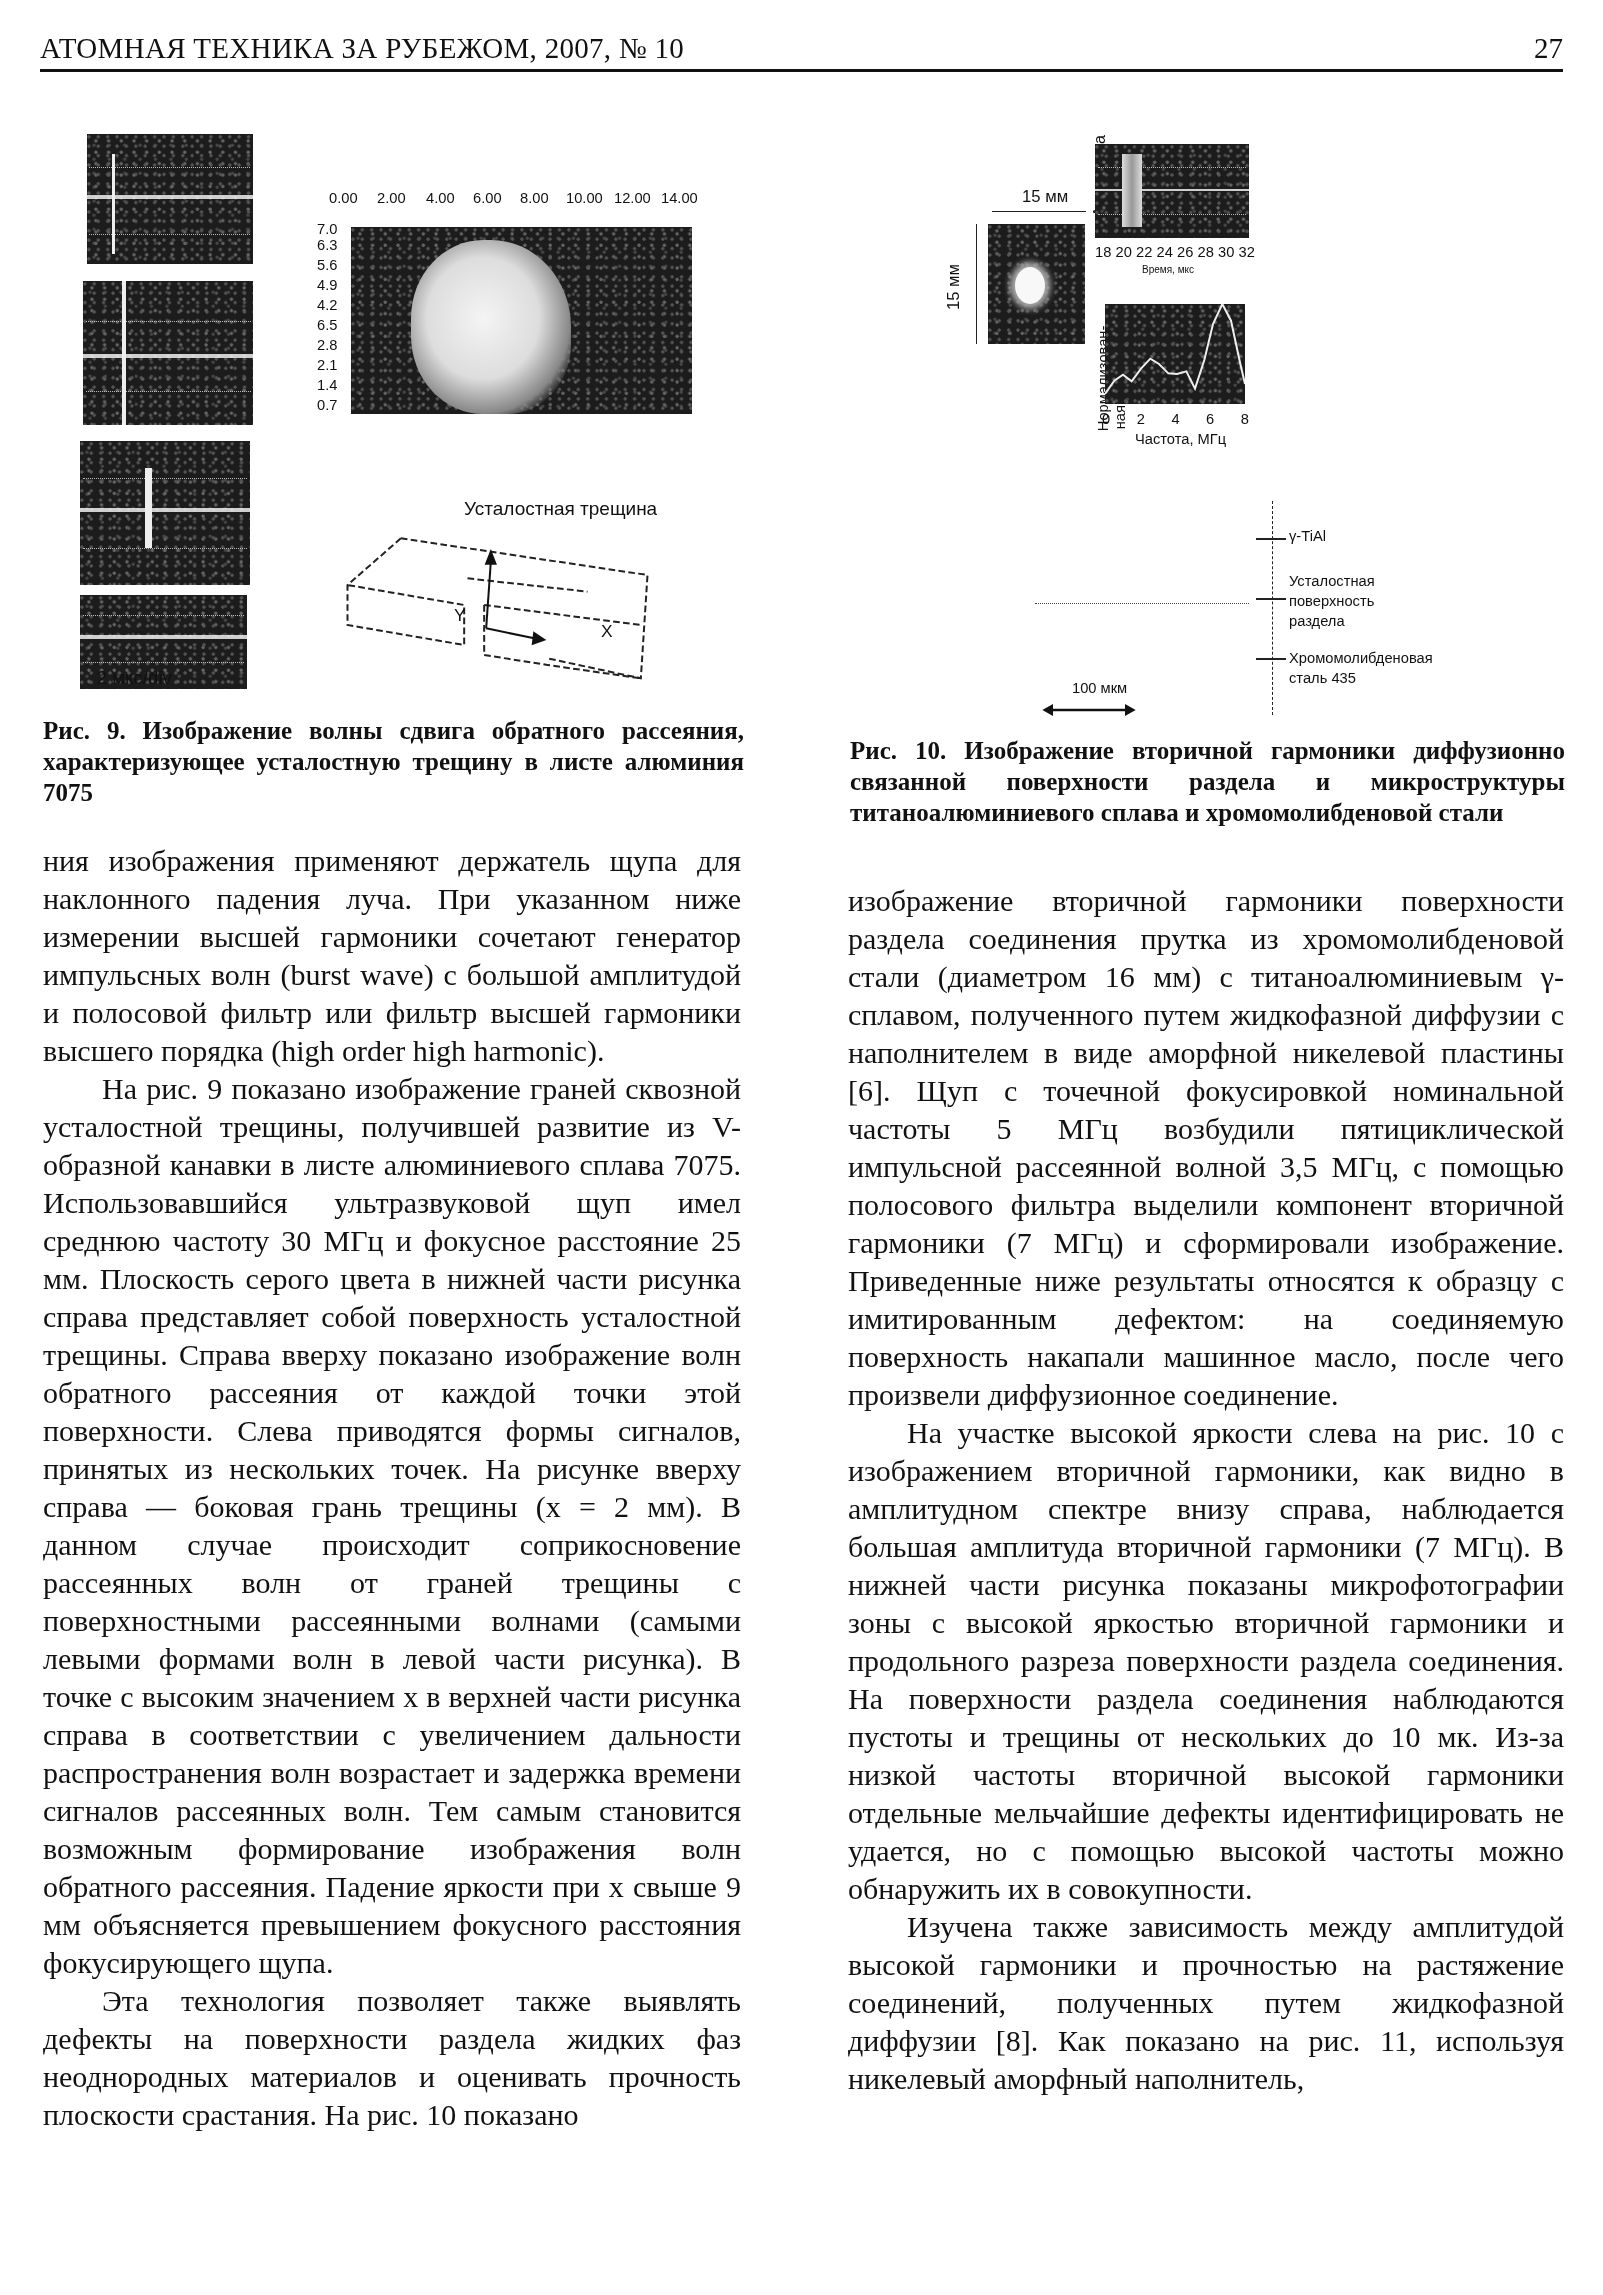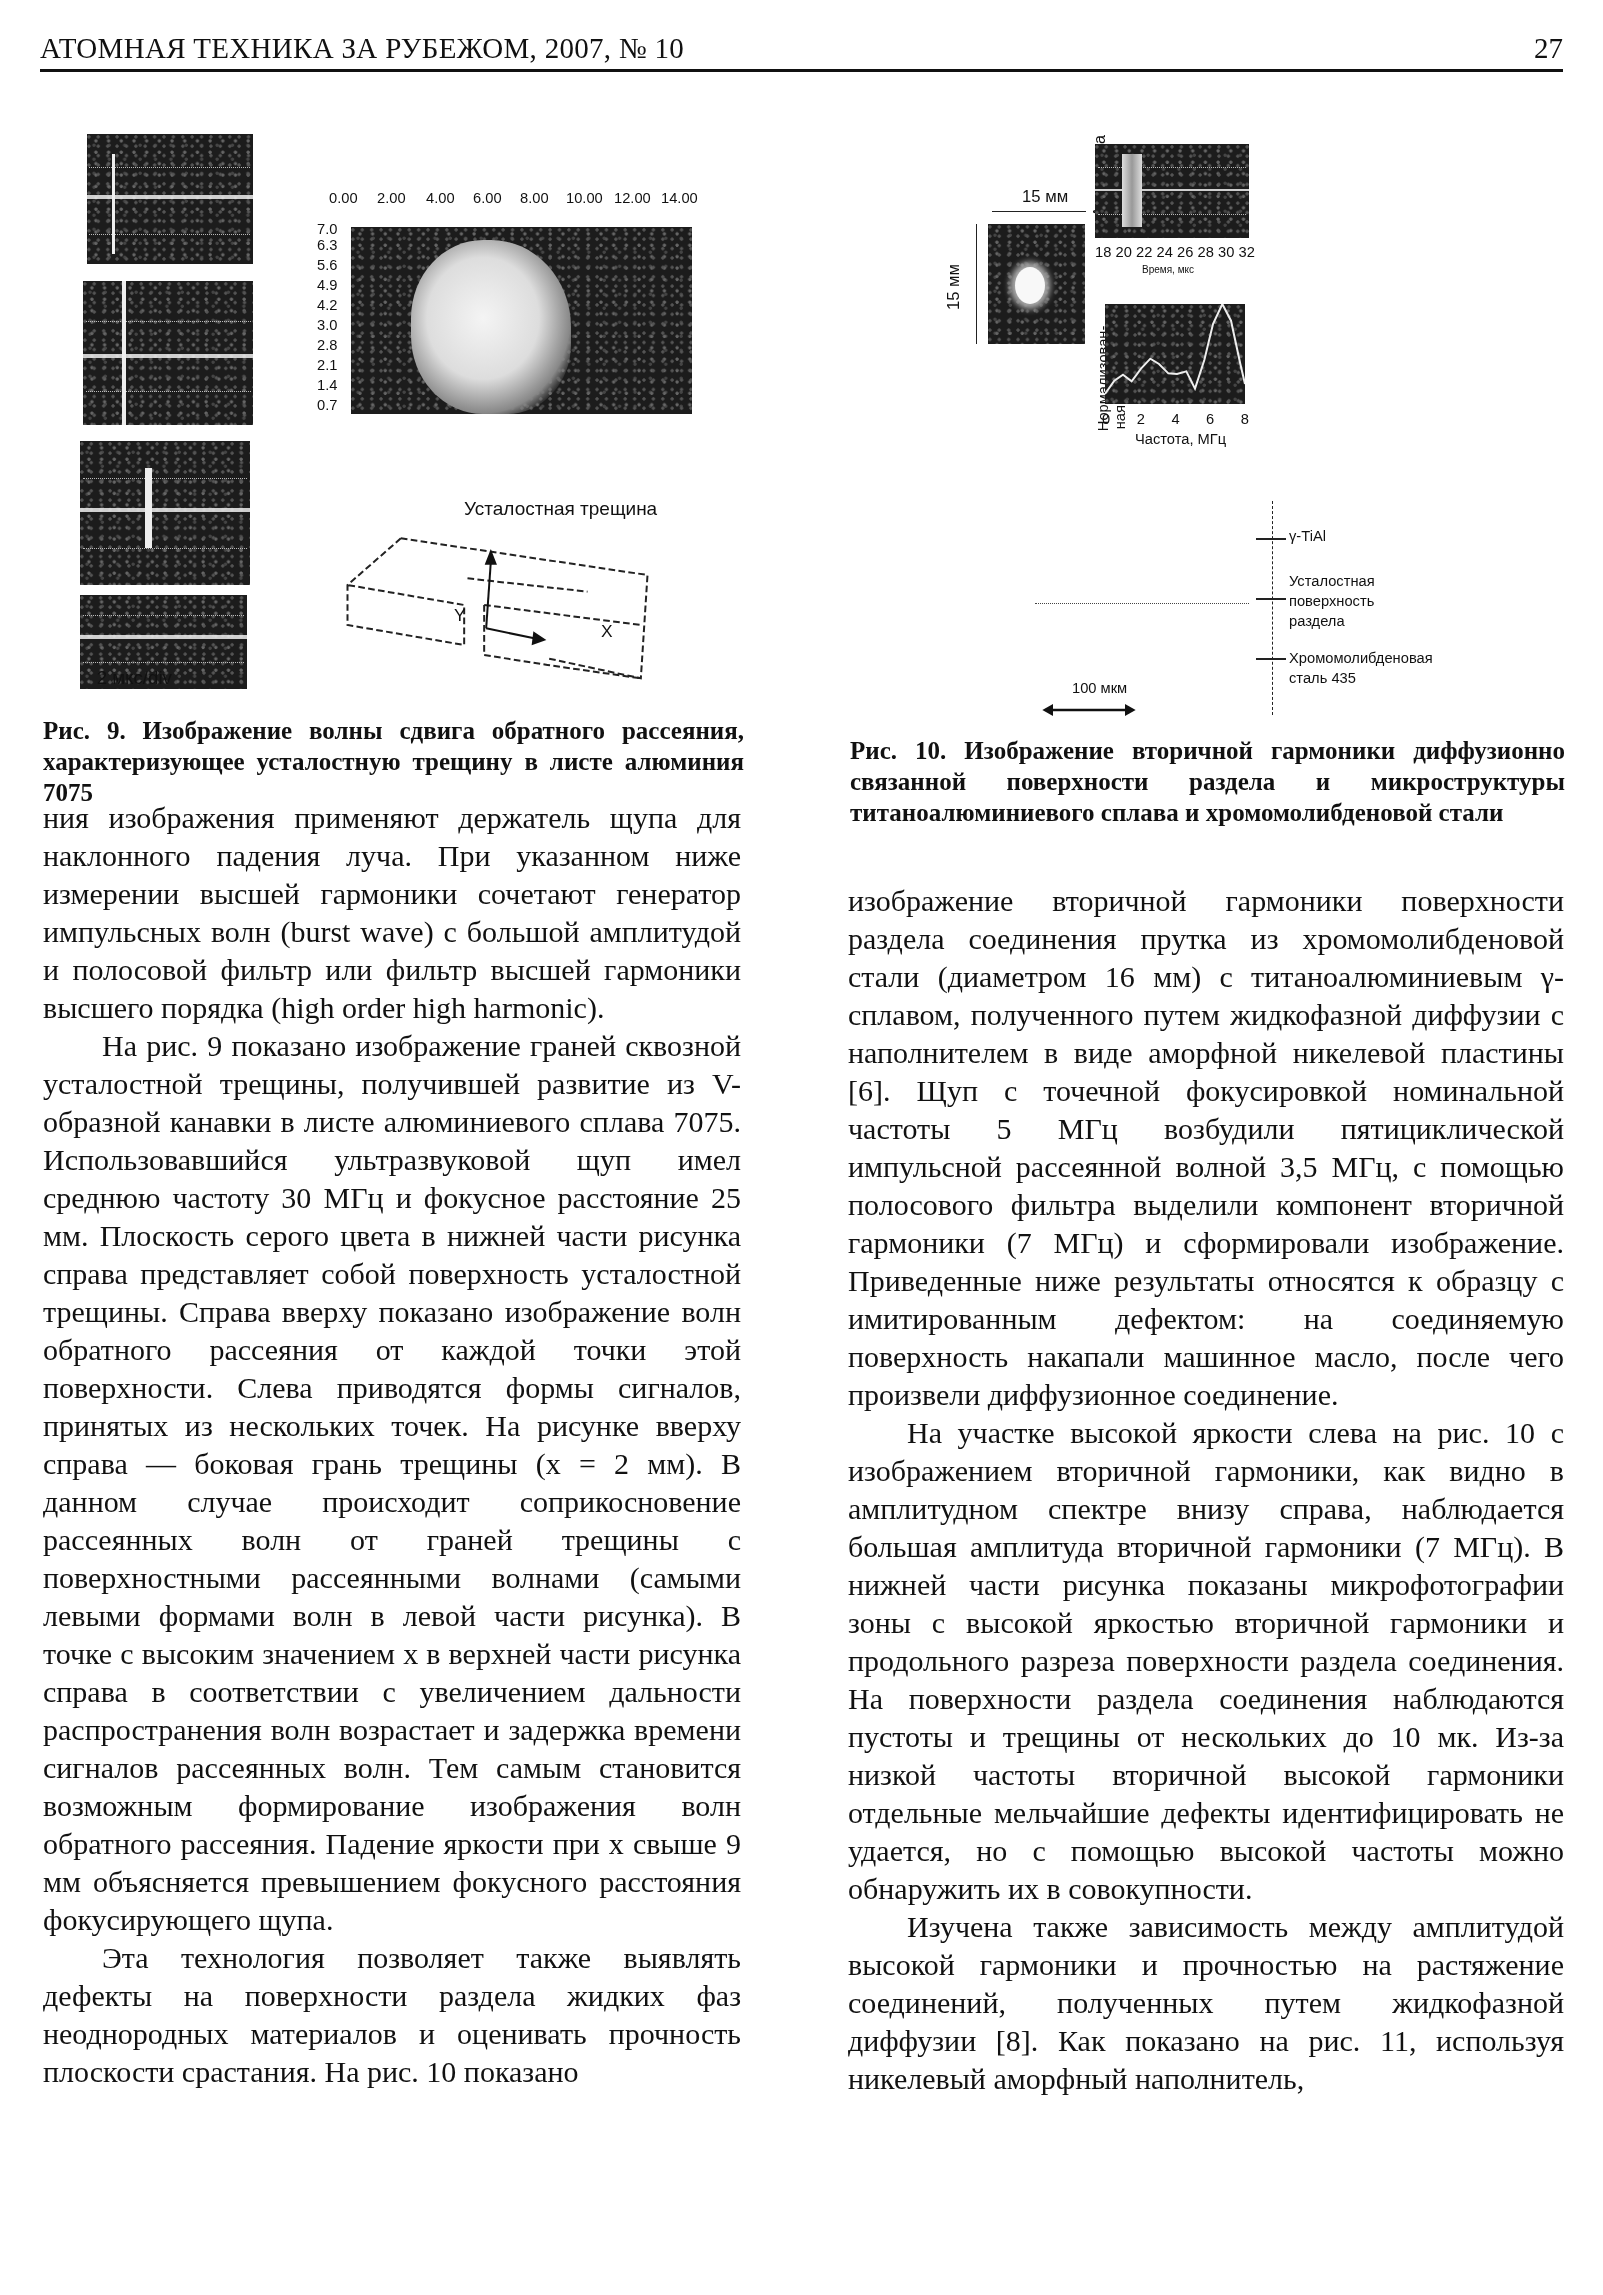--- a/index.html
+++ b/index.html
@@ -69,21 +69,21 @@
     <span class="tick-lbl" style="left:237px">10.00</span>
     <span class="tick-lbl" style="left:285px">12.00</span>
     <span class="tick-lbl" style="left:332px">14.00</span>
   </div>
   <div class="abs sans" style="left:237px; top:90px; width:27px; height:200px;">
     <span class="tick-lbl" style="top:4px">7.0</span>
     <span class="tick-lbl" style="top:20px">6.3</span>
     <span class="tick-lbl" style="top:40px">5.6</span>
     <span class="tick-lbl" style="top:60px">4.9</span>
     <span class="tick-lbl" style="top:80px">4.2</span>
-    <span class="tick-lbl" style="top:100px">3.0</span>
+    <span class="tick-lbl" style="top:100px">6.5</span>
     <span class="tick-lbl" style="top:120px">2.8</span>
     <span class="tick-lbl" style="top:140px">2.1</span>
     <span class="tick-lbl" style="top:160px">1.4</span>
     <span class="tick-lbl" style="top:180px">0.7</span>
   </div>
   <div class="abs speckle" style="left:271px; top:100px; width:341px; height:187px;">
     <div class="abs" style="left:60px; top:13.4px; width:160px; height:174px; border-radius:45% 50% 40% 45%; background:radial-gradient(ellipse at 45% 45%, #f4f4f4 0%, #ddd 45%, #888 70%, transparent 80%);"></div>
   </div>
 
   <div class="abs sans" style="left:384px; top:371px; font-size:19px;">Усталостная трещина</div>
@@ -170,21 +170,21 @@
   <div class="abs sans" style="left:137px; top:553px; font-size:14.7px;">100 мкм</div>
   <svg class="abs" style="left:107px; top:575px;" width="94" height="16" viewBox="0 0 140 24">
     <line x1="12" y1="12" x2="128" y2="12" stroke="#111" stroke-width="4"></line>
     <polygon points="0,12 16,3 16,21" fill="#111"></polygon>
       <polygon points="140,12 124,3 124,21" fill="#111"></polygon>
   </svg>
 </div>
 
 <div class="abs caption" style="left:850px; top:735px; width:715px;">Рис. 10. Изображение вторичной гармоники диффузионно связанной поверхности раздела и микроструктуры титаноалюминиевого сплава и хромомолибденовой стали</div>
 
-<div class="abs body-col" style="left:43px; top:799px; width:698px;">
+<div class="abs body-col" style="left:43px; top:842px; width:698px;">
   <p>ния изображения применяют держатель щупа для наклонного падения луча. При указанном ниже измерении высшей гармоники сочетают генератор импульсных волн (burst wave) с большой амплитудой и полосовой фильтр или фильтр высшей гармоники высшего порядка (high order high harmonic).</p>
   <p class="indent">На рис. 9 показано изображение граней сквозной усталостной трещины, получившей развитие из V-образной канавки в листе алюминиевого сплава 7075. Использовавшийся ультразвуковой щуп имел среднюю частоту 30 МГц и фокусное расстояние 25 мм. Плоскость серого цвета в нижней части рисунка справа представляет собой поверхность усталостной трещины. Справа вверху показано изображение волн обратного рассеяния от каждой точки этой поверхности. Слева приводятся формы сигналов, принятых из нескольких точек. На рисунке вверху справа — боковая грань трещины (x = 2 мм). В данном случае происходит соприкосновение рассеянных волн от граней трещины с поверхностными рассеянными волнами (самыми левыми формами волн в левой части рисунка). В точке с высоким значением x в верхней части рисунка справа в соответствии с увеличением дальности распространения волн возрастает и задержка времени сигналов рассеянных волн. Тем самым становится возможным формирование изображения волн обратного рассеяния. Падение яркости при x свыше 9 мм объясняется превышением фокусного расстояния фокусирующего щупа.</p>
   <p class="indent">Эта технология позволяет также выявлять дефекты на поверхности раздела жидких фаз неоднородных материалов и оценивать прочность плоскости срастания. На рис. 10 показано</p>
 </div>
 
 <div class="abs body-col" style="left:848px; top:882px; width:716px;">
   <p>изображение вторичной гармоники поверхности раздела соединения прутка из хромомолибденовой стали (диаметром 16 мм) с титаноалюминиевым γ-сплавом, полученного путем жидкофазной диффузии с наполнителем в виде аморфной никелевой пластины [6]. Щуп с точечной фокусировкой номинальной частоты 5 МГц возбудили пятициклической импульсной рассеянной волной 3,5 МГц, с помощью полосового фильтра выделили компонент вторичной гармоники (7 МГц) и сформировали изображение. Приведенные ниже результаты относятся к образцу с имитированным дефектом: на соединяемую поверхность накапали машинное масло, после чего произвели диффузионное соединение.</p>
   <p class="indent">На участке высокой яркости слева на рис. 10 с изображением вторичной гармоники, как видно в амплитудном спектре внизу справа, наблюдается большая амплитуда вторичной гармоники (7 МГц). В нижней части рисунка показаны микрофотографии зоны с высокой яркостью вторичной гармоники и продольного разреза поверхности раздела соединения. На поверхности раздела соединения наблюдаются пустоты и трещины от нескольких до 10 мк. Из-за низкой частоты вторичной высокой гармоники отдельные мельчайшие дефекты идентифицировать не удается, но с помощью высокой частоты можно обнаружить их в совокупности.</p>
   <p class="indent">Изучена также зависимость между амплитудой высокой гармоники и прочностью на растяжение соединений, полученных путем жидкофазной диффузии [8]. Как показано на рис. 11, используя никелевый аморфный наполнитель,</p>
 </div>

